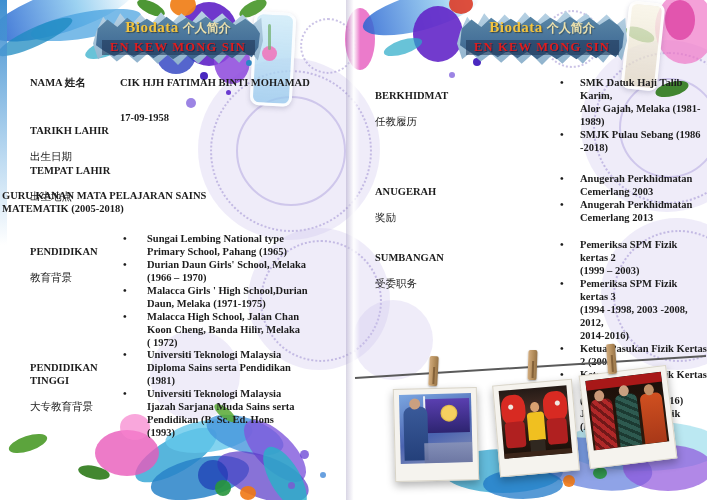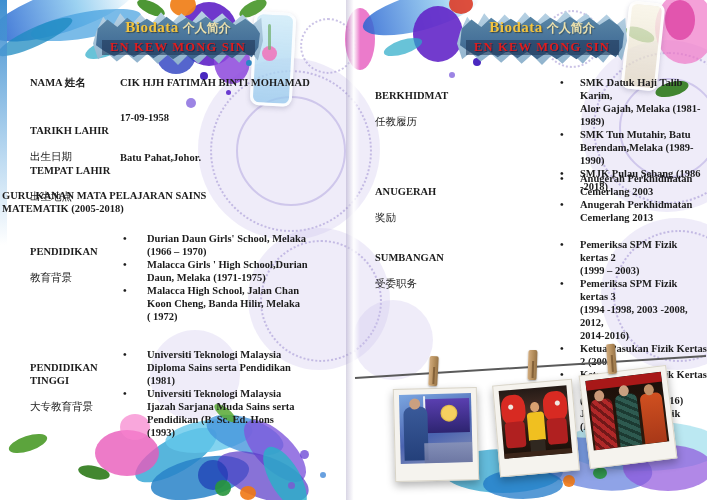--- a/index.html
+++ b/index.html
@@ -132,39 +132,38 @@
       <div class="valcol">
           <div class="val">17-09-1958</div>
         </div>
     </div>
 
     <div class="sec" style="top:151px">
       <div class="lab">
         <div>TEMPAT LAHIR</div>
         <div class="zh">出生地点</div>
       </div>
-      <div class="valcol">
-          <div class="val">Batu Pahat,Johor.</div>
-        </div>
     </div>
 
     <div class="sec" style="top:189px">
       <div class="valcol">
           <div class="val">GURU KANAN MATA PELAJARAN SAINS
 MATEMATIK (2005-2018)</div>
         </div>
     </div>
 
     <div class="sec" style="top:232px">
       <div class="lab">
         <div>PENDIDIKAN</div>
         <div class="zh">教育背景</div>
       </div>
       <div class="valcol">
         <ul class="blist">
+          <li>Sungai Lembing National type
+Primary School, Pahang (1965)</li>
           <li>Durian Daun Girls' School, Melaka
 (1966 – 1970)</li>
           <li>Malacca Girls ' High School,Durian
 Daun,  Melaka (1971-1975)</li>
           <li>Malacca High School, Jalan Chan
 Koon Cheng, Banda Hilir, Melaka
 ( 1972)</li>
         </ul>
       </div>
     </div>
@@ -251,22 +250,20 @@
     </div>
 
     <div class="sec" style="top:76px">
       <div class="lab">
         <div>BERKHIDMAT</div>
         <div class="zh">任教履历</div>
       </div>
       <ul class="blist">
         <li>SMK Datuk Haji Talib Karim,
 Alor Gajah, Melaka (1981-1989)</li>
-        <li>SMK Tun Mutahir, Batu
-Berendam,Melaka (1989-1990)</li>
         <li>SMJK Pulau Sebang (1986 -2018)</li>
       </ul>
     </div>
 
     <div class="sec" style="top:172px">
       <div class="lab">
         <div>ANUGERAH</div>
         <div class="zh">奖励</div>
       </div>
       <ul class="blist">

